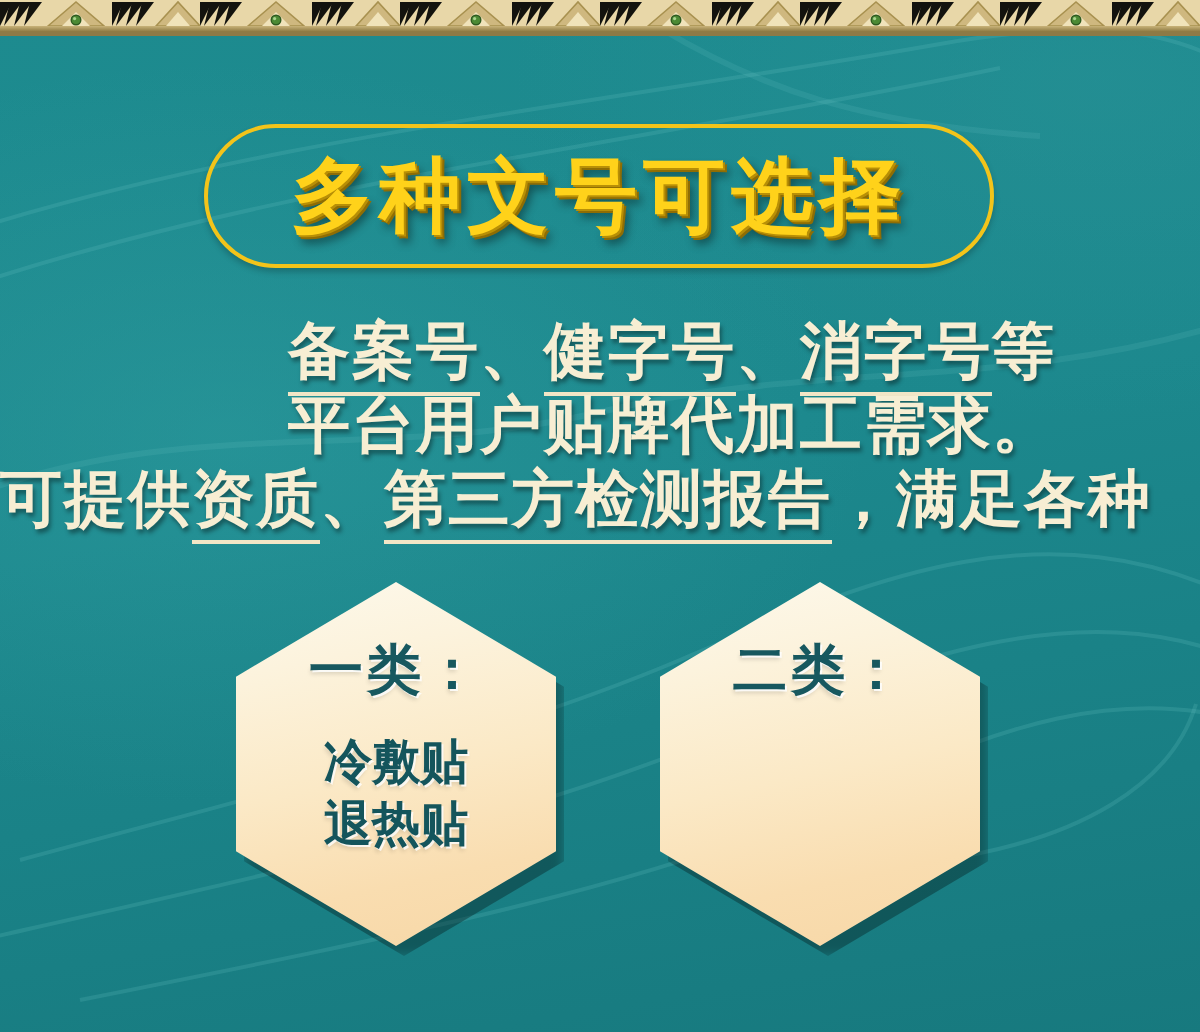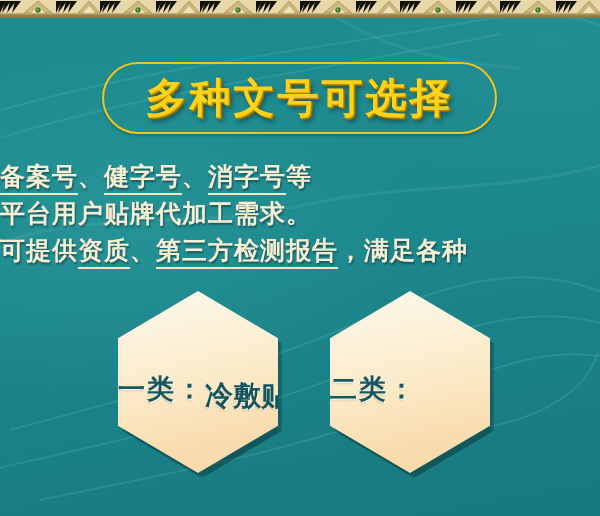--- a/index.html
+++ b/index.html
@@ -90,23 +90,23 @@
       3px 4px 5px rgba(0,0,0,0.45);
     white-space: nowrap;
   }
 
   
   .body-copy {
     position: absolute;
     left: 0;
     top: 158px;
     width: 528px;
-    text-align: left;
+    text-align: right;
     font-family: "DejaVu Serif", "Liberation Serif", serif;
-    font-size: 25px;
+    font-size: 31px;
     font-weight: bold;
     line-height: 37px;
     color: #f7eed3;
     text-shadow: 1px 2px 2px rgba(0,0,0,0.38);
     letter-spacing: 1px;
   }
   .body-copy .line { display: block; white-space: nowrap; }
   .body-copy u {
     text-decoration: none;
     border-bottom: 2px solid #f2e6c6;
@@ -120,20 +120,21 @@
     height: 182px;
     -webkit-clip-path: polygon(50% 0%, 100% 26%, 100% 74%, 50% 100%, 0% 74%, 0% 26%);
     clip-path: polygon(50% 0%, 100% 26%, 100% 74%, 50% 100%, 0% 74%, 0% 26%);
     background: linear-gradient(168deg,
       #fdf9ec 0%,
       #fcf3dd 22%,
       #fbe9c6 52%,
       #f9ddb0 78%,
       #f7d7a6 100%);
     display: flex;
+    flex-direction: column;
     align-items: center;
     justify-content: flex-start;
     padding-top: 26px;
     box-sizing: border-box;
   }
   .hex-shadow {
     position: absolute;
     width: 160px;
     height: 182px;
     -webkit-clip-path: polygon(50% 0%, 100% 26%, 100% 74%, 50% 100%, 0% 74%, 0% 26%);
@@ -151,21 +152,21 @@
     font-size: 27px;
     font-weight: bold;
     color: #17585f;
     letter-spacing: 2px;
     text-shadow: 1px 1px 0 rgba(255,255,255,0.85), 0 2px 2px rgba(0,0,0,0.13);
     white-space: nowrap;
     margin-bottom: 12px;
   }
   .hex-lines {
     font-family: "DejaVu Serif", "Liberation Serif", serif;
-    font-size: 28px;
+    font-size: 24px;
     font-weight: bold;
     color: #14555c;
     line-height: 31px;
     text-align: center;
     text-shadow: 1px 1px 0 rgba(255,255,255,0.8), 0 2px 2px rgba(0,0,0,0.12);
     white-space: nowrap;
   }
   .hex-lines span { display: block; }
 </style>
 </head>
@@ -231,20 +232,21 @@
     <span class="line"><u>备案号</u><span>、</span><u>健字号</u><span>、</span><u>消字号</u><span>等</span></span>
     <span class="line">平台用户贴牌代加工需求。</span>
     <span class="line"><span>可提供</span><u>资质</u><span>、</span><u>第三方检测报告</u><span>，满足各种</span></span>
   </div>
 
   <div class="hex-shadow hex-1-shad"></div>
   <div class="hex hex-1">
     <div class="hex-title">一类：</div>
     <div class="hex-lines">
       <span>冷敷贴</span>
+      <span>退热贴</span>
     </div>
   </div>
 
   <div class="hex-shadow hex-2-shad"></div>
   <div class="hex hex-2">
     <div class="hex-title">二类：</div>
     <div class="hex-lines">
     </div>
   </div>
 

